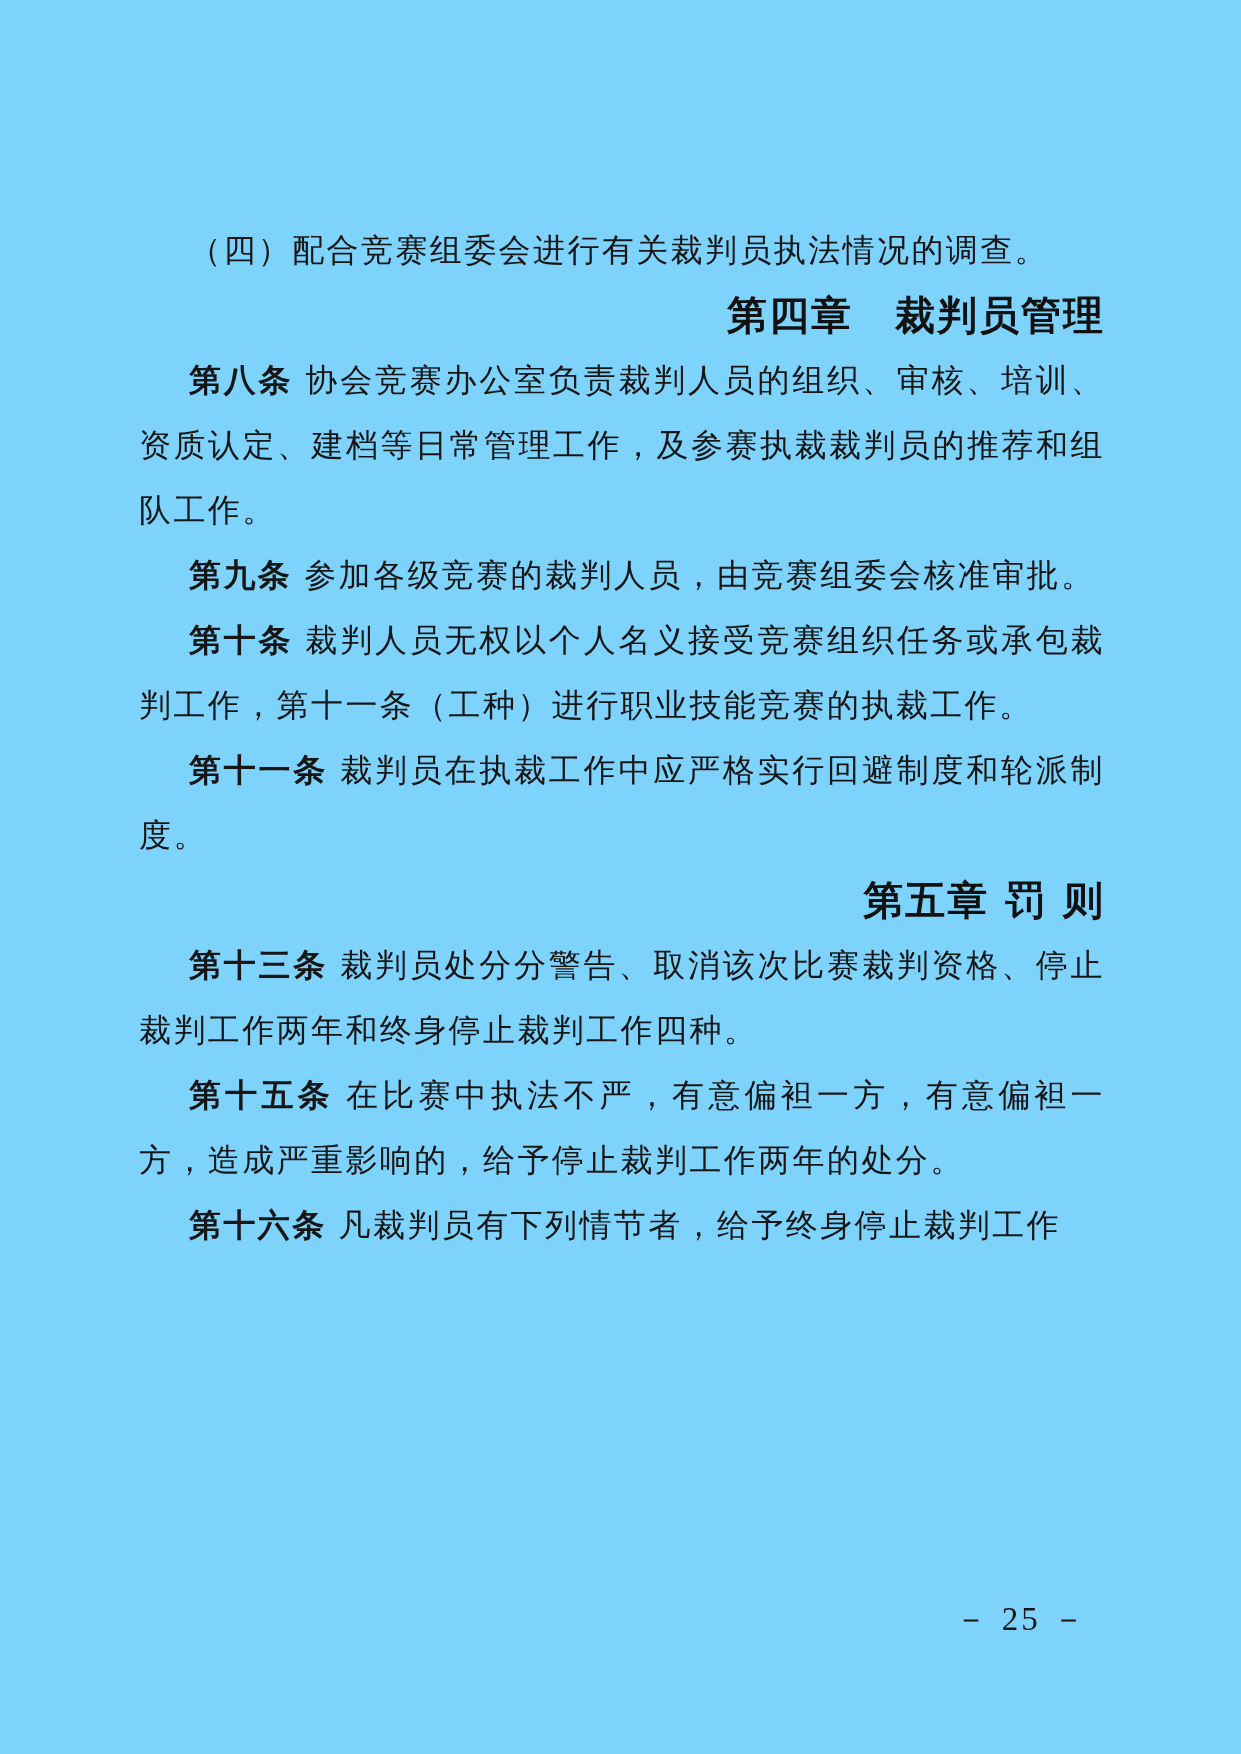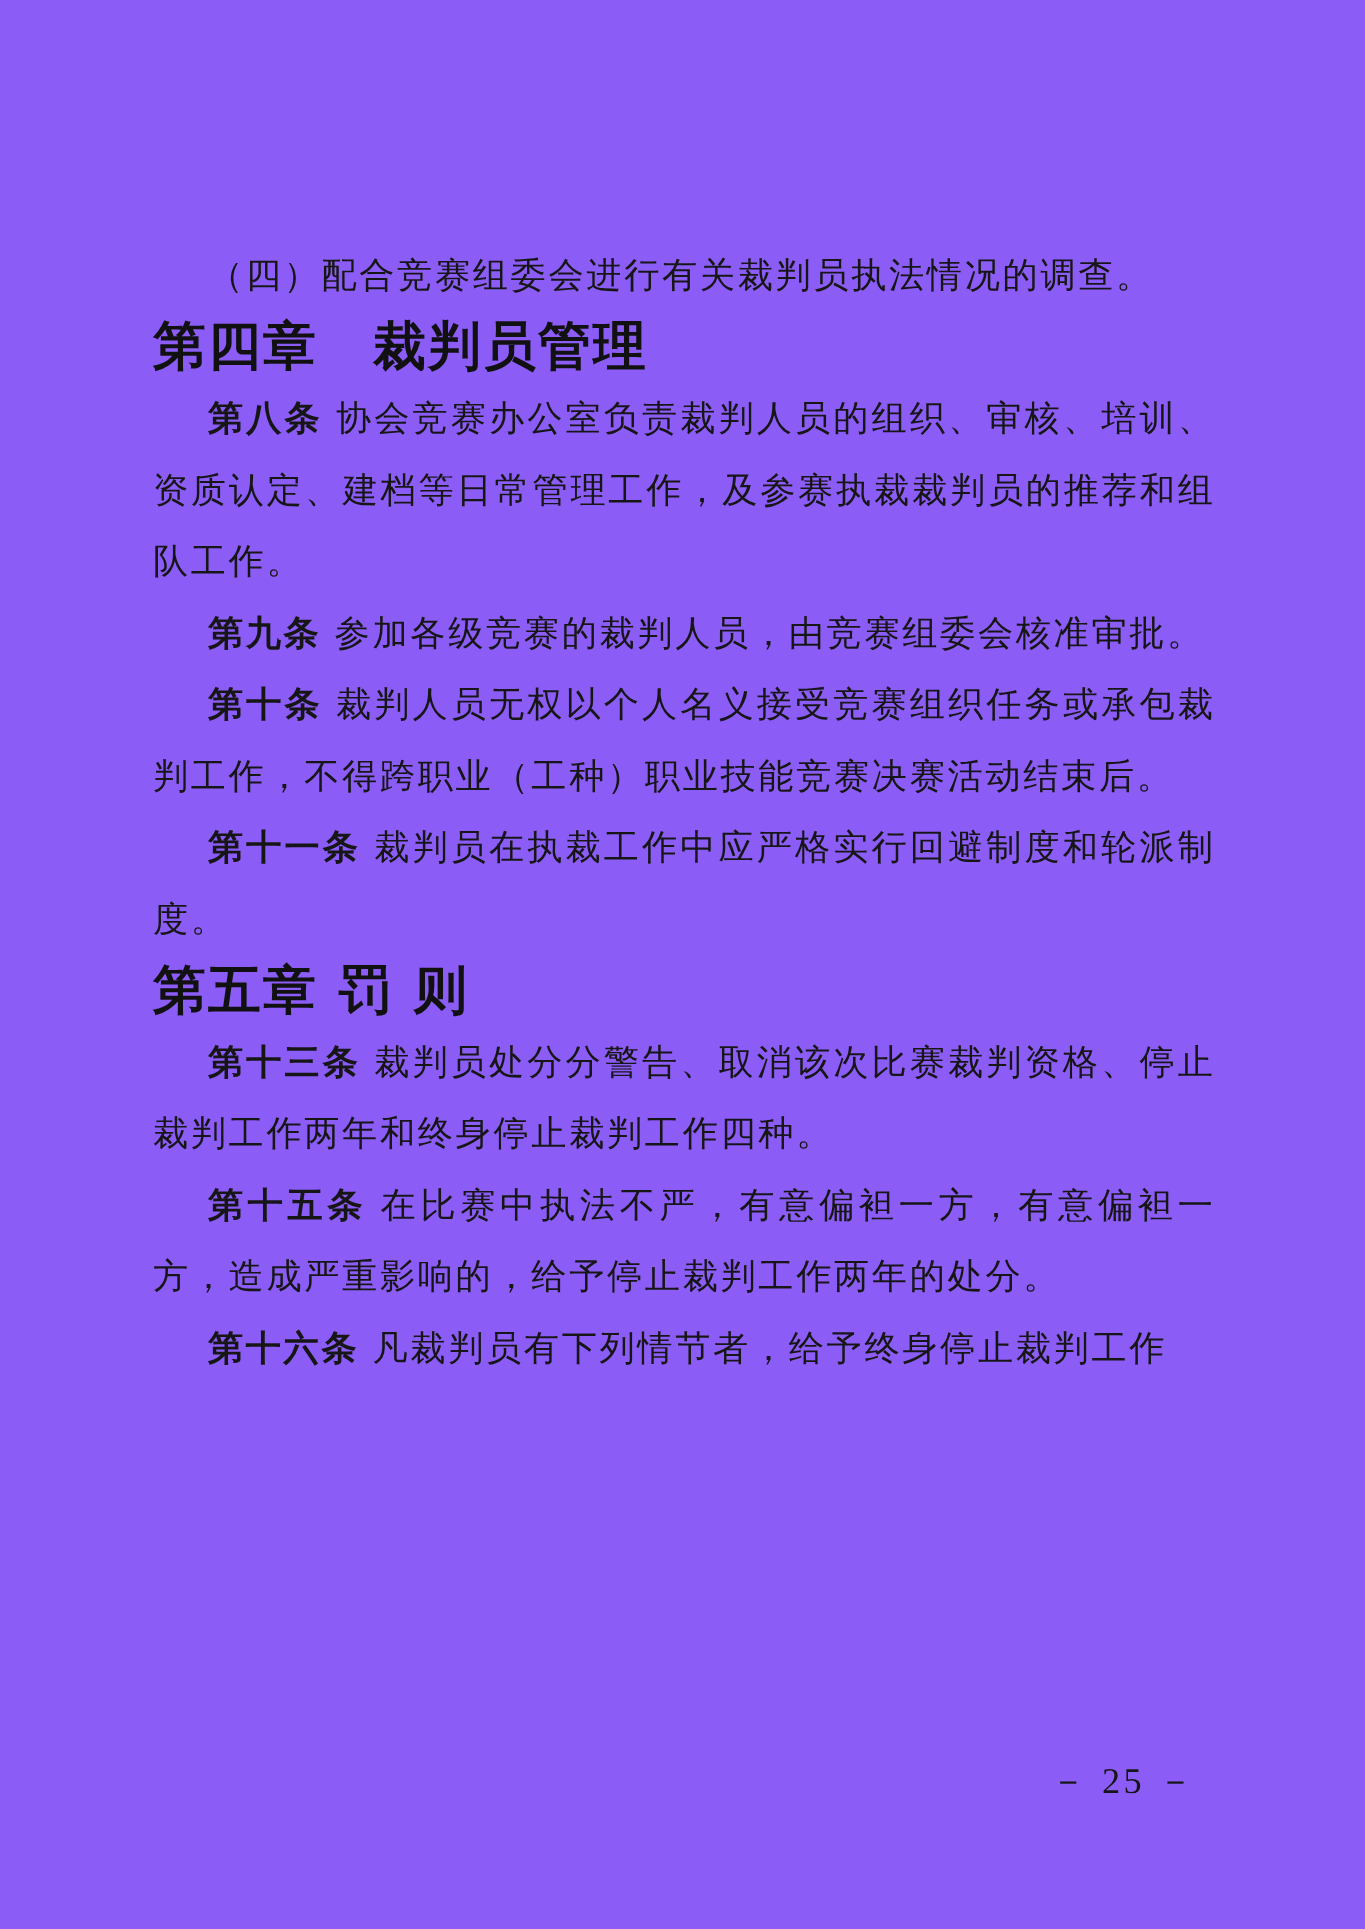--- a/index.html
+++ b/index.html
@@ -4,21 +4,21 @@
 <style>
   html, body {
     margin: 0;
     padding: 0;
     background: #ffffff;
   }
   .page {
     position: relative;
     width: 1241px;
     height: 1754px;
-    background: #8b5cf6;
+    background: #7dd3fc;
     overflow: hidden;
     font-family: "Liberation Serif", "DejaVu Serif", serif;
     color: #161616;
   }
   .content {
     position: absolute;
     left: 139px;
     top: 218px;
     width: 966px;
   }
@@ -31,24 +31,24 @@
     text-justify: inter-character;
     text-indent: 50px;
     word-break: normal;
   }
   .para .art-label {
     font-weight: bold;
     margin-right: 12px;
   }
   .chapter-title {
     margin: 0;
-    font-size: 48px;
+    font-size: 40px;
     line-height: 65px;
     font-weight: bold;
-    text-align: left;
+    text-align: right;
     text-indent: 0;
     letter-spacing: 2px;
     font-family: "DejaVu Sans", "Liberation Sans", sans-serif;
     color: #111111;
   }
   .page-number {
     position: absolute;
     top: 1597px;
     right: 153px;
     font-size: 33px;
@@ -69,21 +69,21 @@
 
     <p class="para">
       <span class="art-label">第八条</span><span class="art-text">协会竞赛办公室负责裁判人员的组织、审核、培训、资质认定、建档等日常管理工作，及参赛执裁裁判员的推荐和组队工作。</span>
     </p>
 
     <p class="para">
       <span class="art-label">第九条</span><span class="art-text">参加各级竞赛的裁判人员，由竞赛组委会核准审批。</span>
     </p>
 
     <p class="para">
-      <span class="art-label">第十条</span><span class="art-text">裁判人员无权以个人名义接受竞赛组织任务或承包裁判工作，不得跨职业（工种）职业技能竞赛决赛活动结束后。</span>
+      <span class="art-label">第十条</span><span class="art-text">裁判人员无权以个人名义接受竞赛组织任务或承包裁判工作，第十一条（工种）进行职业技能竞赛的执裁工作。</span>
     </p>
 
     <p class="para">
       <span class="art-label">第十一条</span><span class="art-text">裁判员在执裁工作中应严格实行回避制度和轮派制度。</span>
     </p>
 
 
     <h2 class="chapter-title">第五章 罚 则</h2>
 
     <p class="para">

